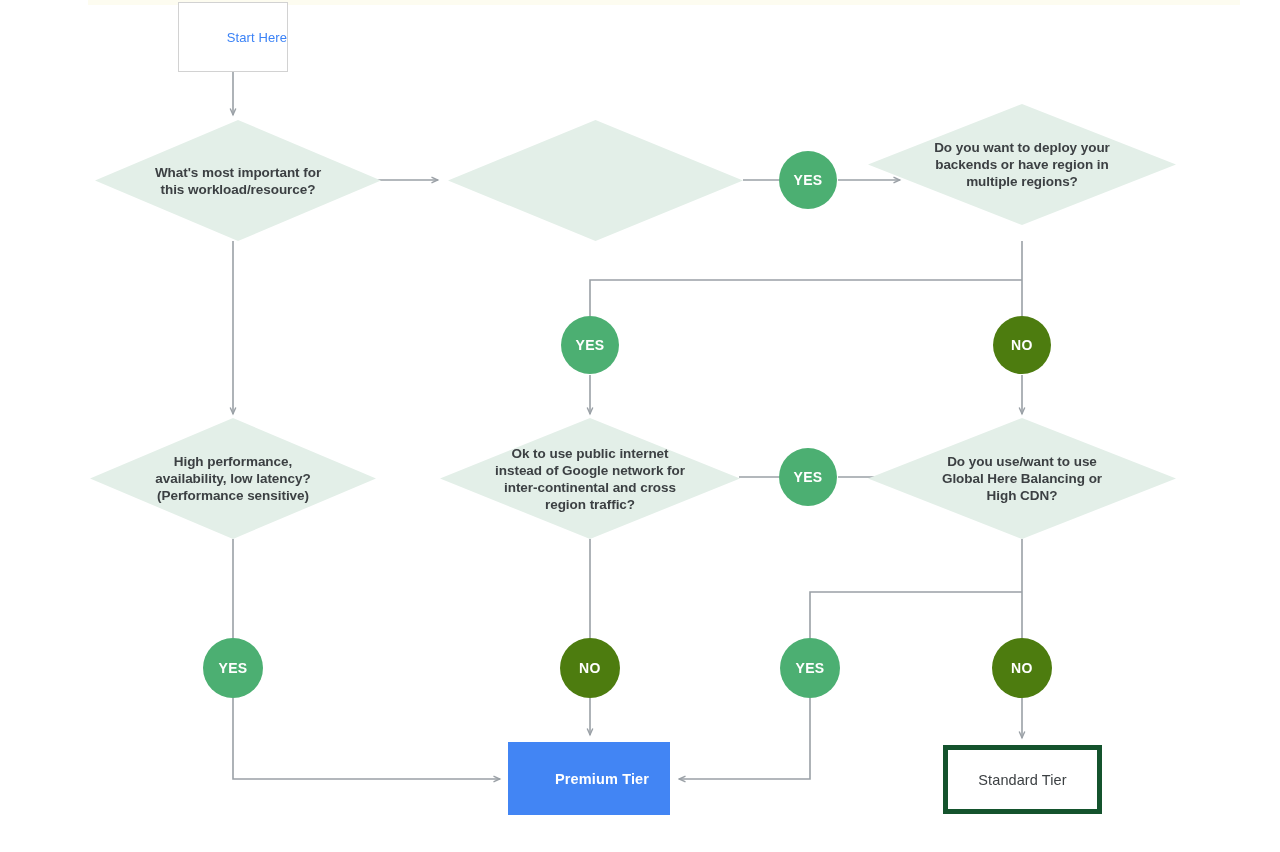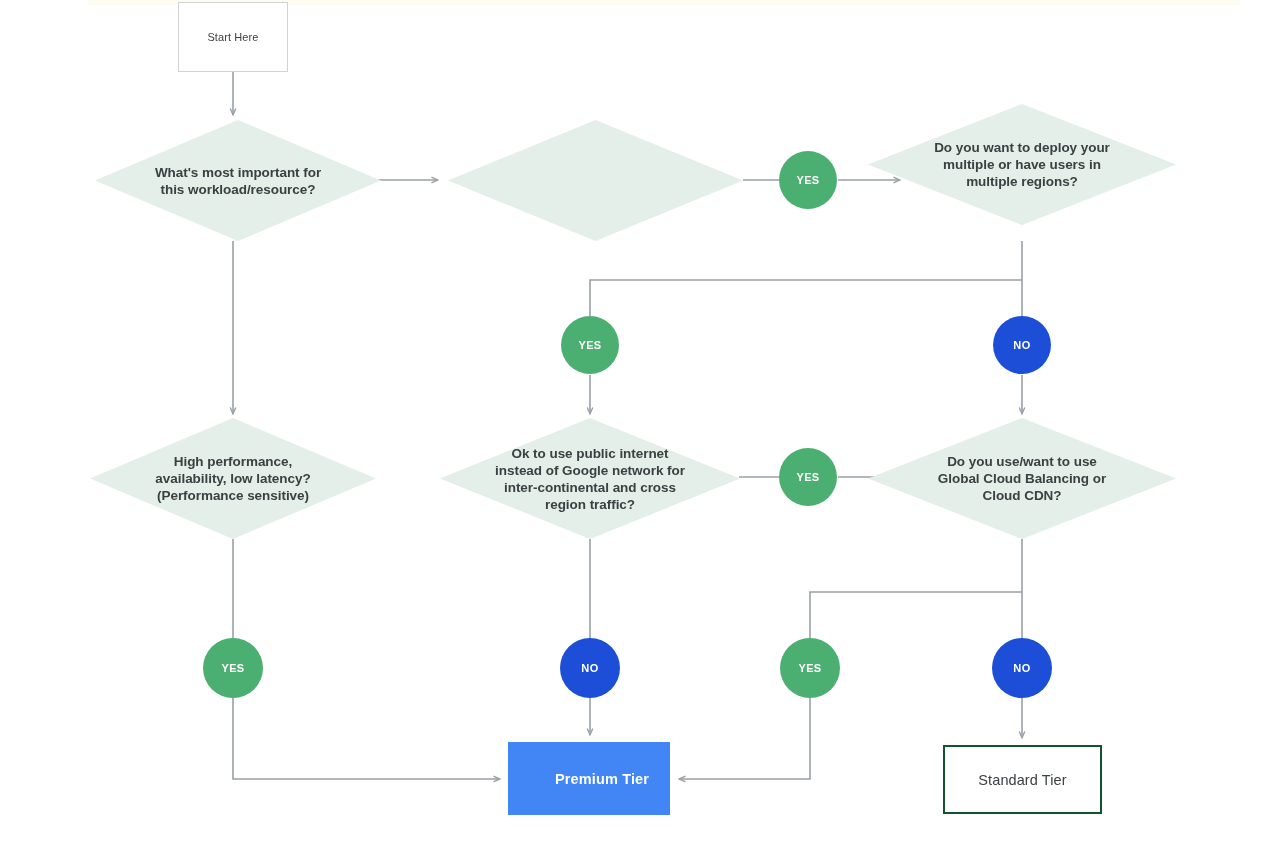--- a/index.html
+++ b/index.html
@@ -37,27 +37,28 @@
     position: absolute;
     box-sizing: border-box;
     display: flex;
     align-items: center;
     justify-content: center;
     text-align: center;
   }
   .box-start {
     background: #ffffff;
     border: 1px solid #d2d2d2;
-    color: #404040;
-    font-size: 11px;
+    color: #3b82f6;
+    font-size: 13px;
     letter-spacing: 0.1px;
+    justify-content: flex-end;
   }
   .box-standard {
     background: #ffffff;
-    border: 2px solid #14532d;
+    border: 5px solid #14532d;
     color: #3c4043;
     font-size: 14.5px;
     letter-spacing: 0.1px;
   }
   .box-premium {
     background: #4285f4;
     color: #ffffff;
     font-size: 14.5px;
     font-weight: bold;
     letter-spacing: 0.15px;
@@ -89,26 +90,26 @@
     line-height: 17px;
     letter-spacing: -0.05px;
   }
   .badge {
     position: absolute;
     border-radius: 50%;
     display: flex;
     align-items: center;
     justify-content: center;
     color: #ffffff;
-    font-size: 11px;
+    font-size: 14px;
     font-weight: bold;
     letter-spacing: 0.4px;
   }
   .badge-yes { background: #4caf72; }
-  .badge-no  { background: #1d4ed8; }
+  .badge-no  { background: #4d7c0f; }
 </style>
 </head>
 <body>
 
 <div id="canvas">
 
   <div class="topband"></div>
 
   <svg id="edges" viewBox="0 0 1280 852">
     <defs>
@@ -179,21 +180,21 @@
     </svg>
   </div>
 
   <div class="diamond-wrap" style="left:868px; top:104px; width:308px; height:121px;">
     <svg class="diamond-shape" viewBox="0 0 308 121" preserveAspectRatio="none">
       <polygon points="154,0 308,60.5 154,121 0,60.5" fill="#e3efe8"></polygon>
     </svg>
     <div class="diamond-label">
       <div>
         <div>Do you want to deploy your</div>
-        <div>multiple or have users in</div>
+        <div>backends or have region in</div>
         <div>multiple regions?</div>
       </div>
     </div>
   </div>
 
   <div class="diamond-wrap" style="left:440px; top:418px; width:300px; height:121px;">
     <svg class="diamond-shape" viewBox="0 0 300 121" preserveAspectRatio="none">
       <polygon points="150,0 300,60.5 150,121 0,60.5" fill="#e3efe8"></polygon>
     </svg>
     <div class="diamond-label" style="left:8%; width:84%;">
@@ -219,22 +220,22 @@
     </div>
   </div>
 
   <div class="diamond-wrap" style="left:868px; top:418px; width:308px; height:121px;">
     <svg class="diamond-shape" viewBox="0 0 308 121" preserveAspectRatio="none">
       <polygon points="154,0 308,60.5 154,121 0,60.5" fill="#e3efe8"></polygon>
     </svg>
     <div class="diamond-label">
       <div>
         <div>Do you use/want to use</div>
-        <div>Global Cloud Balancing or</div>
-        <div>Cloud CDN?</div>
+        <div>Global Here Balancing or</div>
+        <div>High CDN?</div>
       </div>
     </div>
   </div>
 
   <div class="badge badge-yes" style="left:779px; top:151px; width:58px; height:58px;">
     <span>YES</span>
   </div>
 
   <div class="badge badge-yes" style="left:561px; top:316px; width:58px; height:58px;">
     <span>YES</span>

